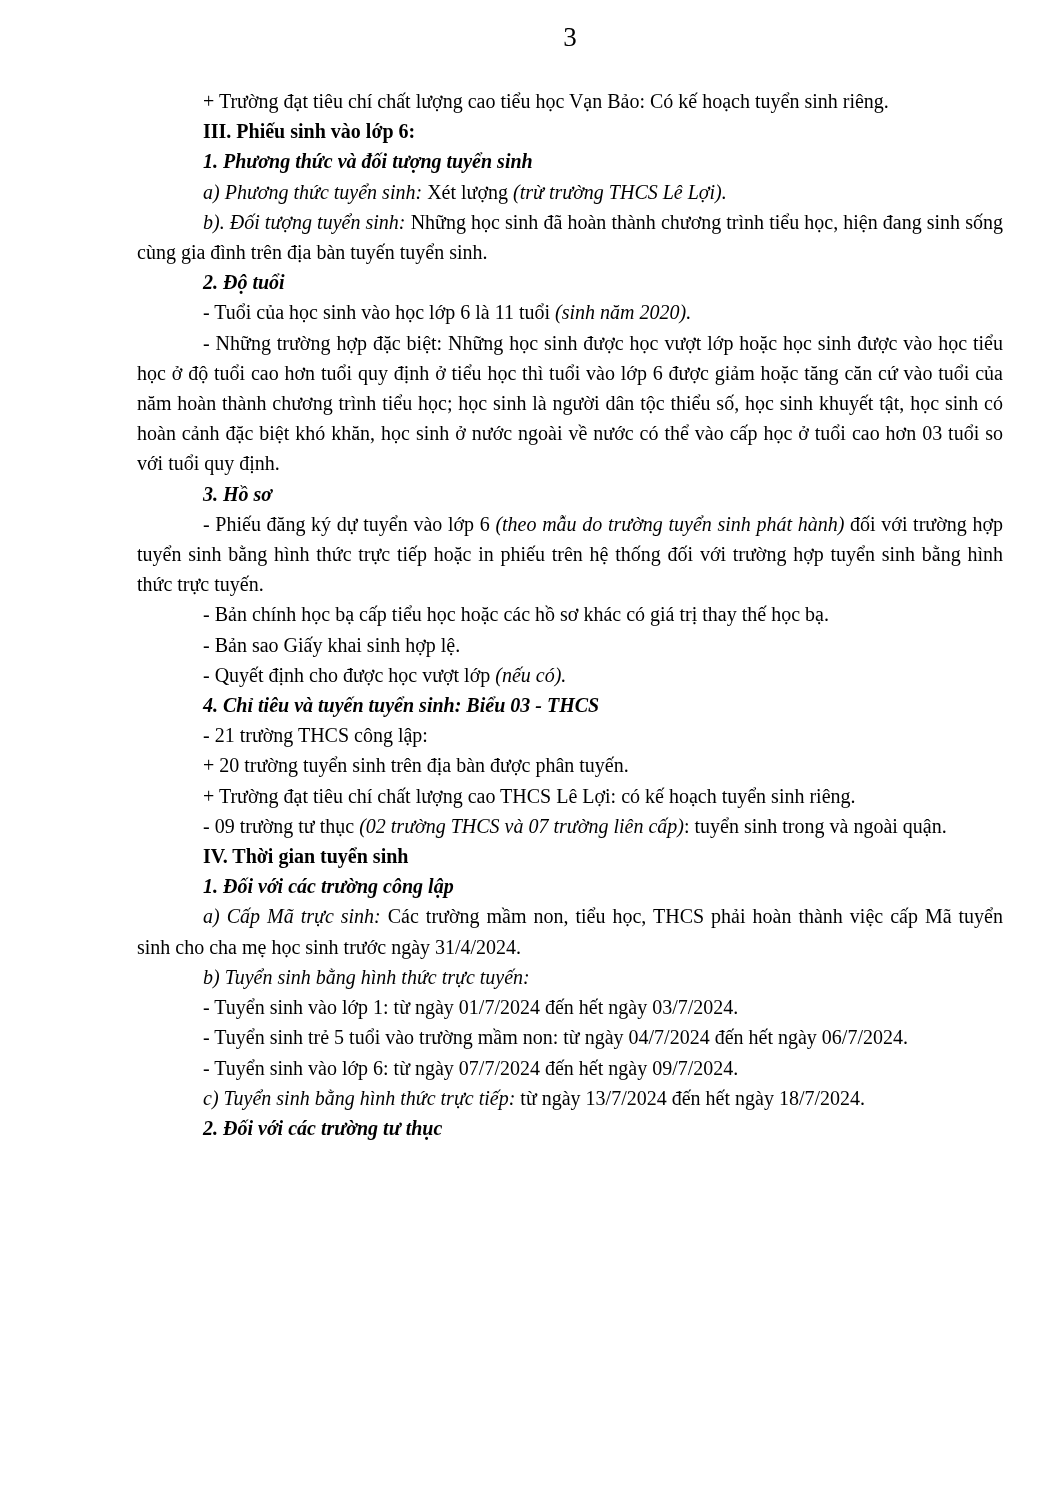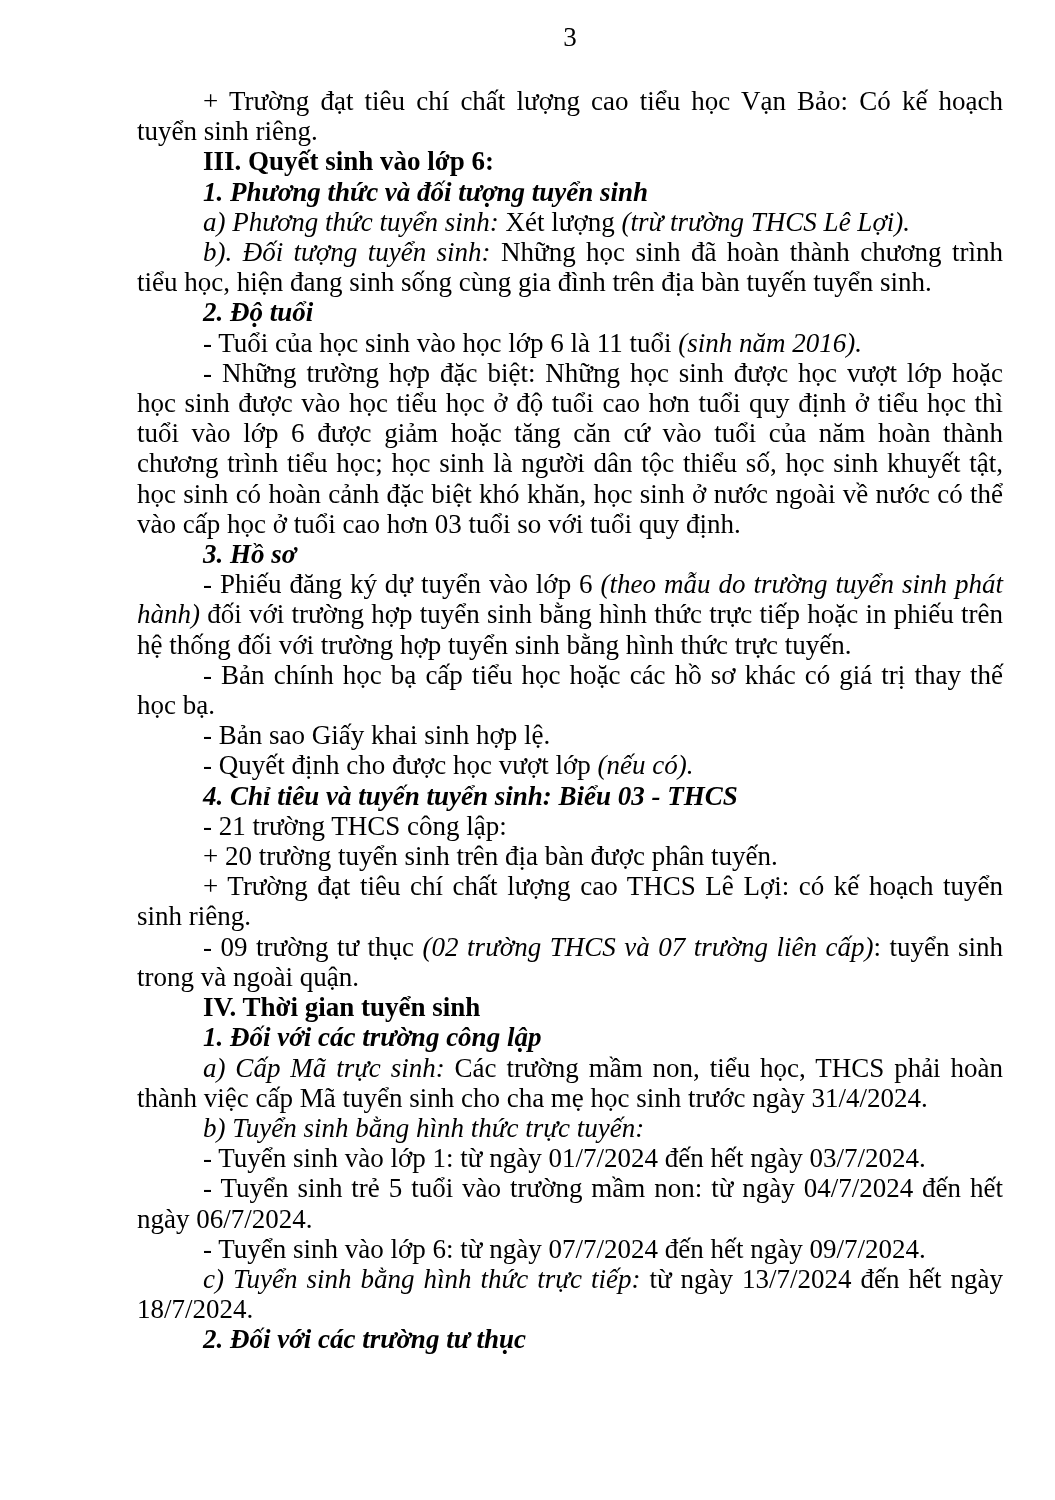--- a/index.html
+++ b/index.html
@@ -17,41 +17,41 @@
   .page-number {
     text-align: center;
     font-size: 27px;
     line-height: 30px;
     margin-bottom: 34px;
   }
   .doc-body p {
     margin: 0;
     text-indent: 66px;
     text-align: justify;
-    font-size: 27px;
+    font-size: 20px;
     line-height: 30.2px;
   }
   .doc-body span.n  { font-style: normal; font-weight: normal; }
   .doc-body span.i  { font-style: italic; margin-top: 14px; }
   .doc-body span.b  { font-weight: bold; }
   .doc-body span.bi { font-weight: bold; font-style: italic; }
 </style>
 </head>
 <body>
 
 <div class="page">
   <div class="page-number">3</div>
   <div class="doc-body">
       <p><span class="n">+ Trường đạt tiêu chí chất lượng cao tiểu học Vạn Bảo: Có kế hoạch tuyển sinh riêng.</span></p>
-      <p><span class="b">III. Quyết sinh vào lớp 6:</span></p>
+      <p><span class="b">III. Phiếu sinh vào lớp 6:</span></p>
       <p><span class="bi">1. Phương thức và đối tượng tuyển sinh</span></p>
       <p><span class="i">a) Phương thức tuyển sinh: </span><span class="n">Xét lượng </span><span class="i">(trừ trường THCS Lê Lợi).</span></p>
       <p><span class="i">b). Đối tượng tuyển sinh: </span><span class="n">Những học sinh đã hoàn thành chương trình tiểu học, hiện đang sinh sống cùng gia đình trên địa bàn tuyến tuyển sinh.</span></p>
       <p><span class="bi">2. Độ tuổi</span></p>
-      <p><span class="n">- Tuổi của học sinh vào học lớp 6 là 11 tuổi </span><span class="i">(sinh năm 2016).</span></p>
+      <p><span class="n">- Tuổi của học sinh vào học lớp 6 là 11 tuổi </span><span class="i">(sinh năm 2020).</span></p>
       <p><span class="n">- Những trường hợp đặc biệt: Những học sinh được học vượt lớp hoặc học sinh được vào học tiểu học ở độ tuổi cao hơn tuổi quy định ở tiểu học thì tuổi vào lớp 6 được giảm hoặc tăng căn cứ vào tuổi của năm hoàn thành chương trình tiểu học; học sinh là người dân tộc thiểu số, học sinh khuyết tật, học sinh có hoàn cảnh đặc biệt khó khăn, học sinh ở nước ngoài về nước có thể vào cấp học ở tuổi cao hơn 03 tuổi so với tuổi quy định.</span></p>
       <p><span class="bi">3. Hồ sơ</span></p>
       <p><span class="n">- Phiếu đăng ký dự tuyển vào lớp 6 </span><span class="i">(theo mẫu do trường tuyển sinh phát hành)</span><span class="n"> đối với trường hợp tuyển sinh bằng hình thức trực tiếp hoặc in phiếu trên hệ thống đối với trường hợp tuyển sinh bằng hình thức trực tuyến.</span></p>
       <p><span class="n">- Bản chính học bạ cấp tiểu học hoặc các hồ sơ khác có giá trị thay thế học bạ.</span></p>
       <p><span class="n">- Bản sao Giấy khai sinh hợp lệ.</span></p>
       <p><span class="n">- Quyết định cho được học vượt lớp </span><span class="i">(nếu có).</span></p>
       <p><span class="bi">4. Chỉ tiêu và tuyến tuyển sinh: Biểu 03 - THCS</span></p>
       <p><span class="n">- 21 trường THCS công lập:</span></p>
       <p><span class="n">+ 20 trường tuyển sinh trên địa bàn được phân tuyến.</span></p>
       <p><span class="n">+ Trường đạt tiêu chí chất lượng cao THCS Lê Lợi: có kế hoạch tuyển sinh riêng.</span></p>

